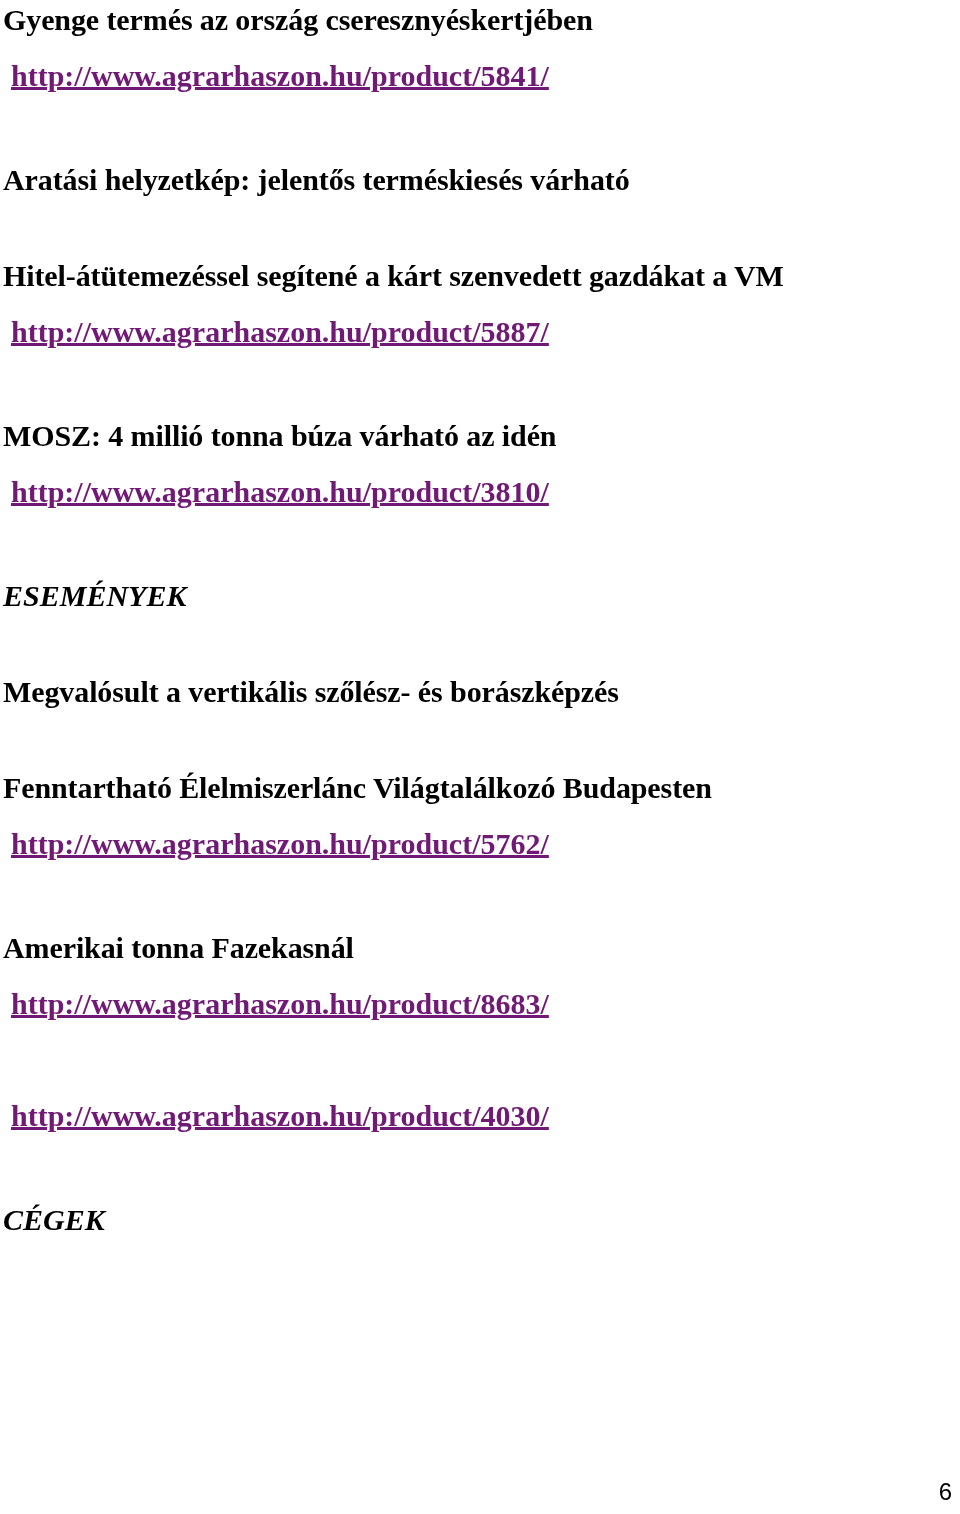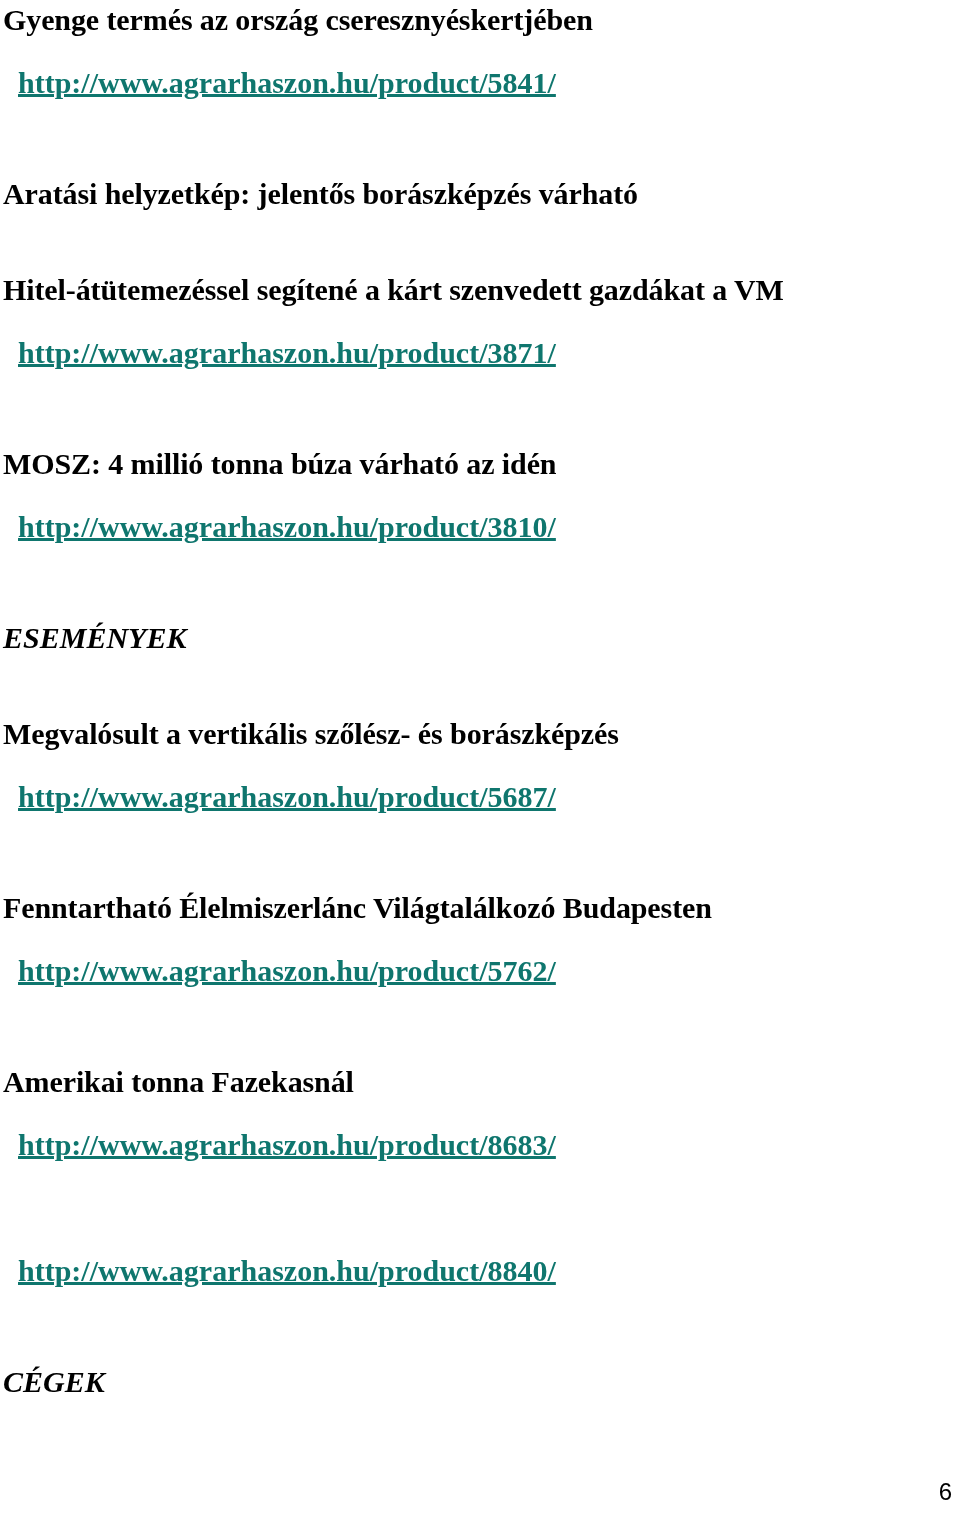--- a/index.html
+++ b/index.html
@@ -49,26 +49,26 @@
     letter-spacing: -0.1px;
     white-space: normal;
     margin: 0;
     padding: 0;
   }
 
   .url {
     font-size: 30px;
     line-height: 48px;
     font-weight: bold;
-    color: #0f766e;
+    color: #701a75;
     text-decoration: underline;
     text-decoration-thickness: 3px;
     text-underline-offset: 1px;
     display: inline-block;
-    margin: 15px;
+    margin: 8px;
     padding: 0;
     cursor: pointer;
   }
 
   .url-line {
     line-height: 48px;
     margin: 0;
     padding: 0;
   }
 
@@ -107,65 +107,62 @@
     <div>
       <div class="block">
         <div class="headline">Gyenge termés az ország cseresznyéskertjében</div>
         <div class="url-line">
           <a class="url">http://www.agrarhaszon.hu/product/5841/</a>
         </div>
       </div>
 
 
       <div class="block">
-        <div class="headline">Aratási helyzetkép: jelentős borászképzés várható</div>
+        <div class="headline">Aratási helyzetkép: jelentős terméskiesés várható</div>
       </div>
 
       <div class="block">
         <div class="headline">Hitel-átütemezéssel segítené a kárt szenvedett gazdákat a VM</div>
         <div class="url-line">
-          <a class="url">http://www.agrarhaszon.hu/product/3871/</a>
+          <a class="url">http://www.agrarhaszon.hu/product/5887/</a>
         </div>
       </div>
 
       <div class="block">
         <div class="headline">MOSZ: 4 millió tonna búza várható az idén</div>
         <div class="url-line">
           <a class="url">http://www.agrarhaszon.hu/product/3810/</a>
         </div>
       </div>
     </div>
 
     <div>
       <div class="section-heading section-gap-before">ESEMÉNYEK</div>
 
       <div class="block">
         <div class="headline">Megvalósult a vertikális szőlész- és borászképzés</div>
-        <div class="url-line">
-          <a class="url">http://www.agrarhaszon.hu/product/5687/</a>
-        </div>
       </div>
 
       <div class="block">
         <div class="headline">Fenntartható Élelmiszerlánc Világtalálkozó Budapesten</div>
         <div class="url-line">
           <a class="url">http://www.agrarhaszon.hu/product/5762/</a>
         </div>
       </div>
 
       <div class="block">
         <div class="headline">Amerikai tonna Fazekasnál</div>
         <div class="url-line">
           <a class="url">http://www.agrarhaszon.hu/product/8683/</a>
         </div>
       </div>
 
       <div class="block">
         <div class="url-line">
-          <a class="url">http://www.agrarhaszon.hu/product/8840/</a>
+          <a class="url">http://www.agrarhaszon.hu/product/4030/</a>
         </div>
       </div>
     </div>
 
     <div>
       <div class="section-heading section-gap-before">CÉGEK</div>
 
     </div>
 
   </div>

